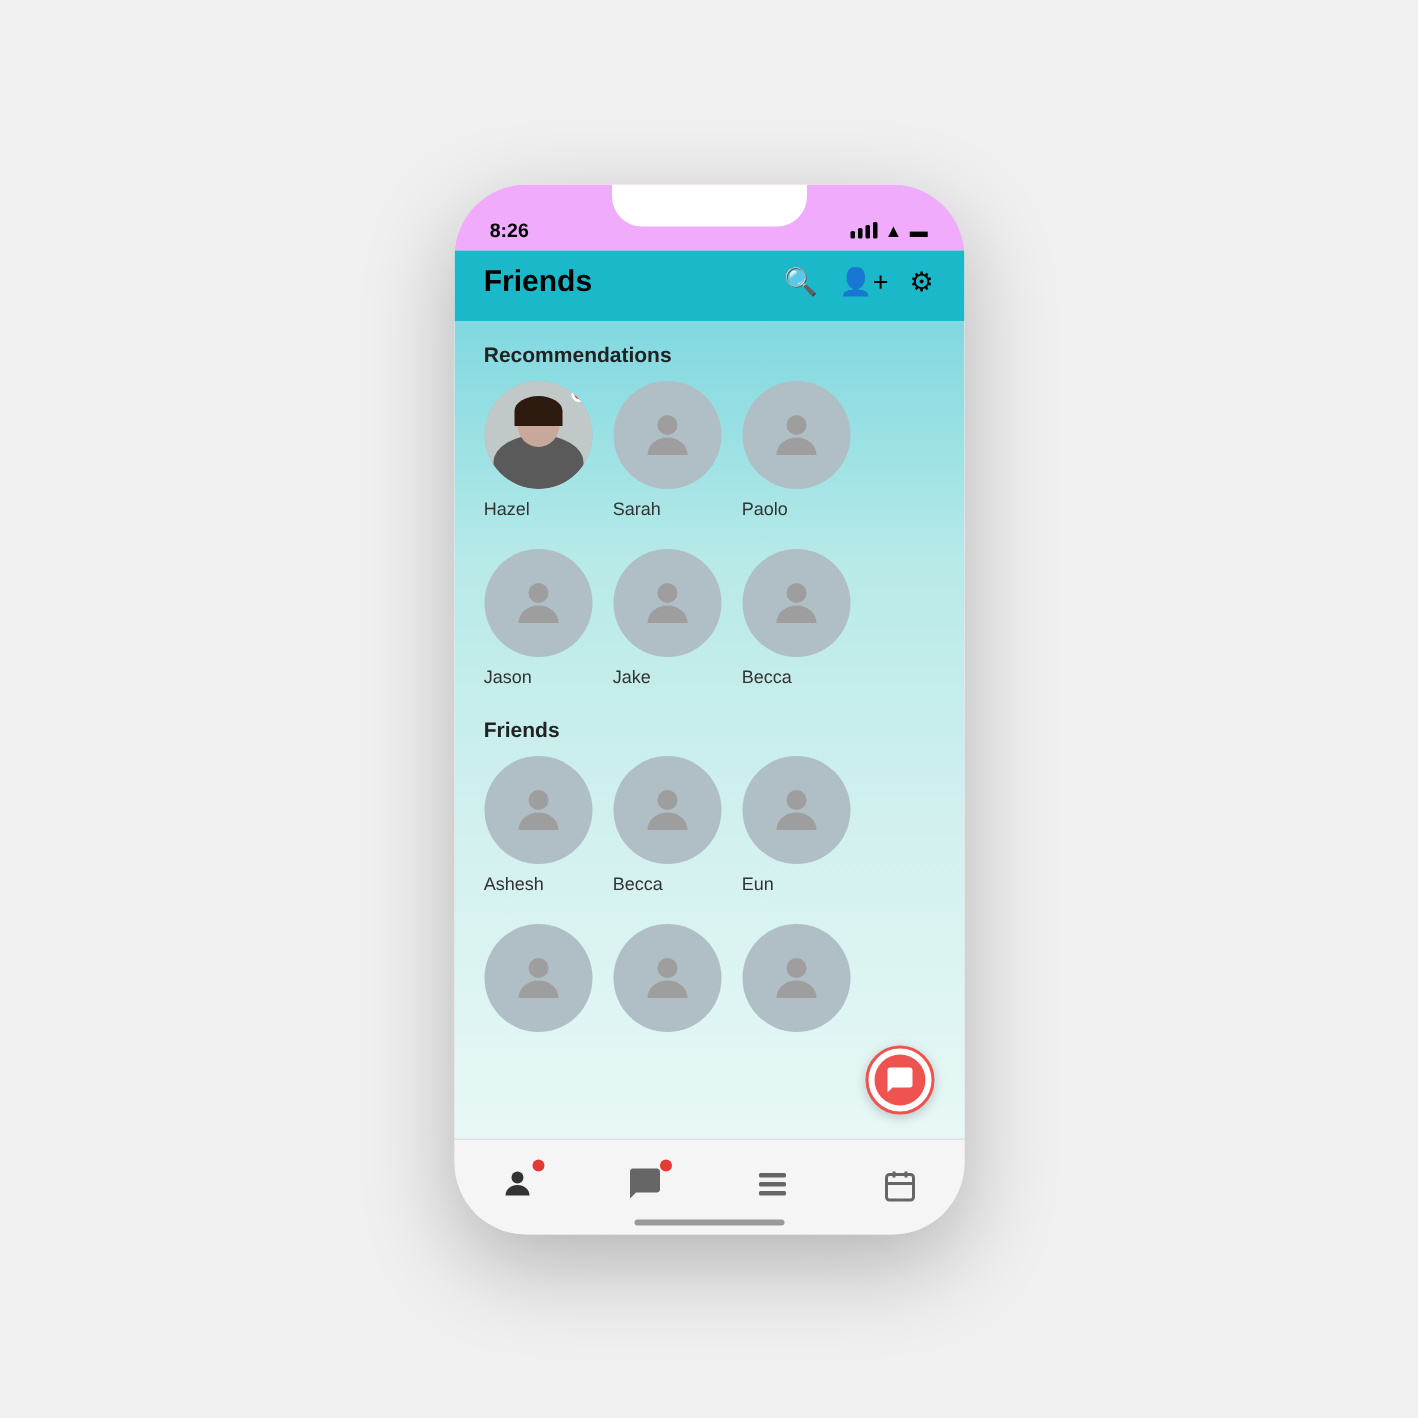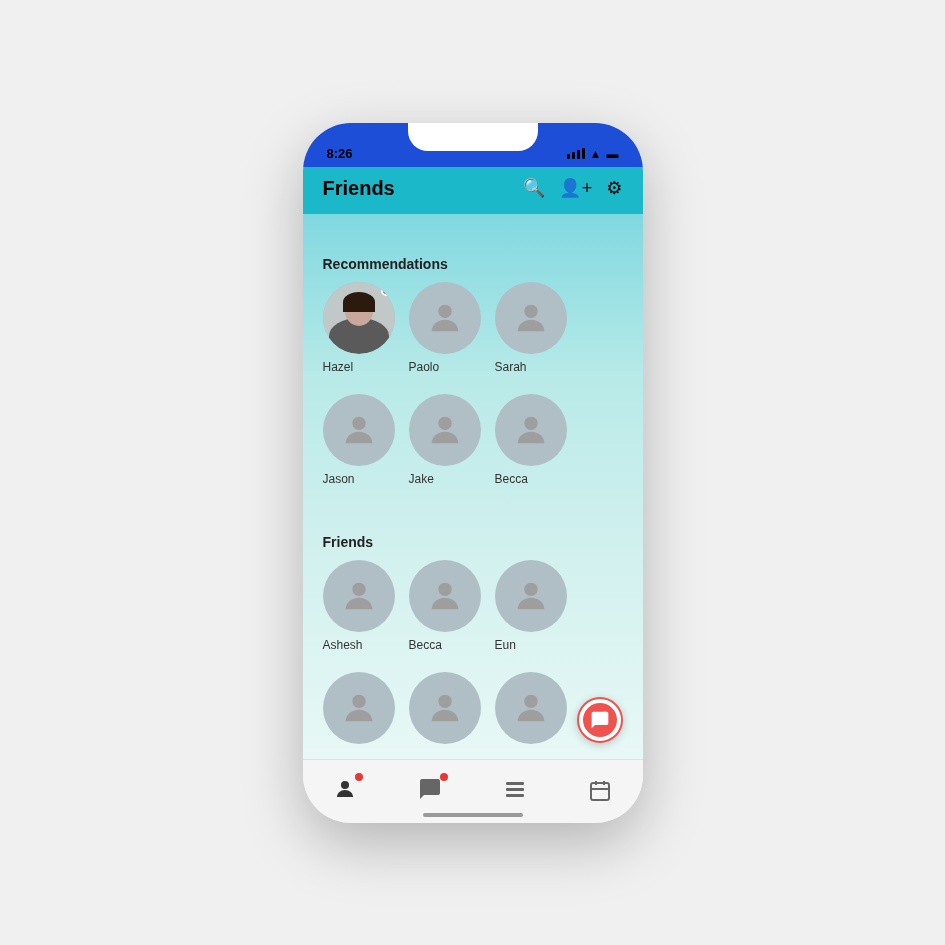--- a/index.html
+++ b/index.html
@@ -32,21 +32,21 @@
       transform: translateX(-50%);
       width: 130px;
       height: 28px;
       background: #ffffff;
       border-radius: 0 0 20px 20px;
       z-index: 100;
     }
 
     
     .status-bar {
-      background: #1d4ed8;
+      background: #f0abfc;
       height: 44px;
       display: flex;
       align-items: flex-end;
       justify-content: space-between;
       padding: 0 24px 6px;
       flex-shrink: 0;
     }
     .status-time {
       font-size: 13px;
       font-weight: 600;
@@ -108,21 +108,20 @@
 
     
     .section {
       padding: 14px 20px 6px;
     }
     .section-title {
       font-size: 14px;
       font-weight: 600;
       color: #222;
       margin-bottom: 10px;
-      margin-top: 28px;
     }
     .avatars-row {
       display: flex;
       gap: 14px;
     }
     .avatar-item {
       display: flex;
       flex-direction: column;
       align-items: flex-start;
       gap: 6px;
@@ -277,31 +276,31 @@
           <span class="avatar-name">Hazel</span>
         </div>
 
         <div class="avatar-item">
           <div class="avatar-circle">
             <svg class="person-svg" viewBox="0 0 24 24">
               <circle cx="12" cy="8" r="4" fill="#9e9e9e"></circle>
               <path d="M4 20c0-4 3.6-7 8-7s8 3 8 7" fill="#9e9e9e"></path>
             </svg>
           </div>
+          <span class="avatar-name">Sarah</span>
+        </div>
+
+        <div class="avatar-item">
+          <div class="avatar-circle">
+            <svg class="person-svg" viewBox="0 0 24 24">
+              <circle cx="12" cy="8" r="4" fill="#9e9e9e"></circle>
+              <path d="M4 20c0-4 3.6-7 8-7s8 3 8 7" fill="#9e9e9e"></path>
+            </svg>
+          </div>
           <span class="avatar-name">Paolo</span>
-        </div>
-
-        <div class="avatar-item">
-          <div class="avatar-circle">
-            <svg class="person-svg" viewBox="0 0 24 24">
-              <circle cx="12" cy="8" r="4" fill="#9e9e9e"></circle>
-              <path d="M4 20c0-4 3.6-7 8-7s8 3 8 7" fill="#9e9e9e"></path>
-            </svg>
-          </div>
-          <span class="avatar-name">Sarah</span>
         </div>
 
       </div>
     </div>
 
     <div class="section">
       <div class="avatars-row">
 
         <div class="avatar-item">
           <div class="avatar-circle">

